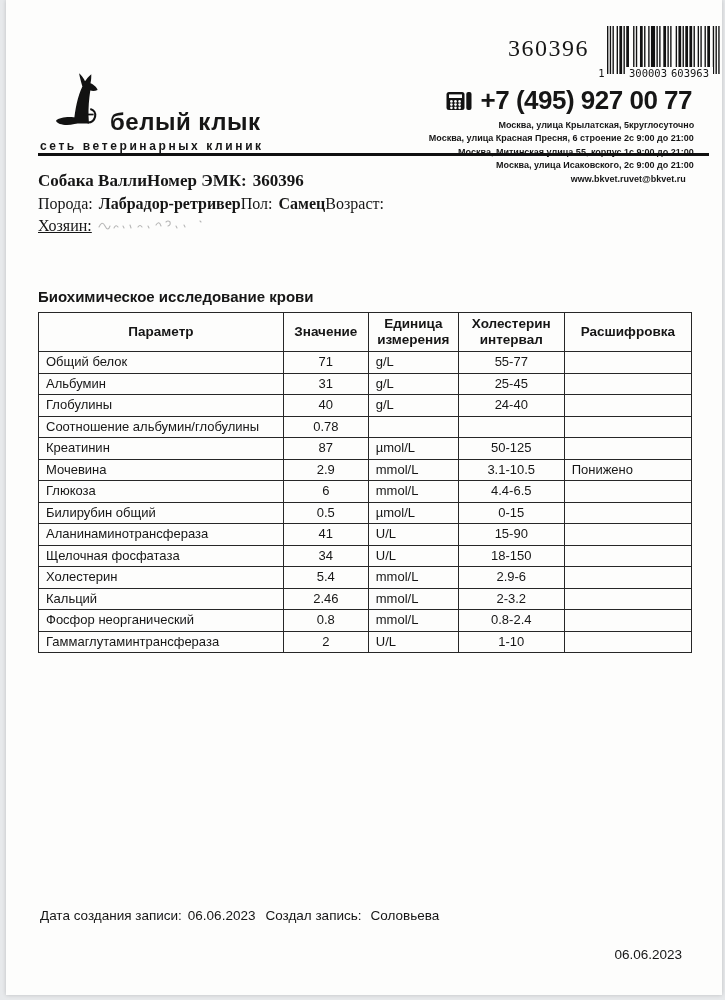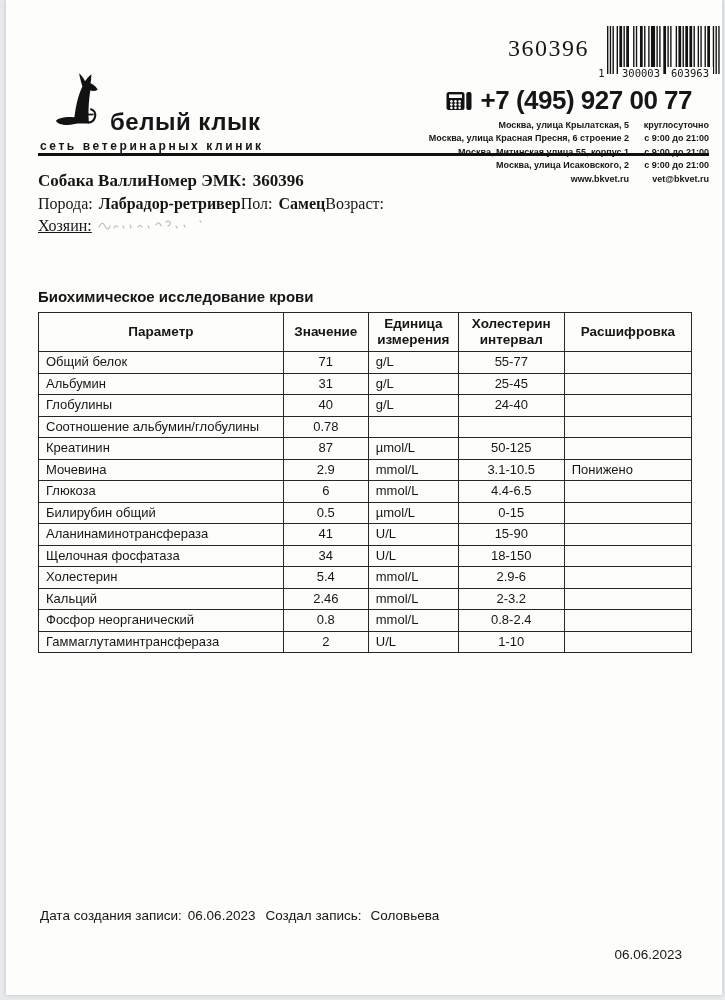--- a/index.html
+++ b/index.html
@@ -24,30 +24,30 @@
   .header-right { position:absolute; top:26px; right:0; width:460px; }
   .barcode-row { display:flex; justify-content:flex-end; align-items:flex-start; gap:18px; }
   .doc-number { font-family:"Liberation Serif", serif; font-size:24px; letter-spacing:1.5px; margin-top:9px; }
   .barcode { position:relative; width:114px; height:52px; margin-right:1px; }
   .barcode svg { display:block; }
   .barcode-digits span {
     position:absolute; bottom:-1px; font-family:"DejaVu Sans Mono", monospace;
     font-size:10.5px; background:#fdfdfc; text-align:center; line-height:12px;
   }
   .bcd1 { left:-10px; width:9px; background:transparent !important; }
-  .bcd2 { left:12px;  width:44px; }
+  .bcd2 { left:19px;  width:44px; }
   .bcd3 { left:60px;  width:46px; }
 
   .phone-row { display:flex; justify-content:flex-end; align-items:center; gap:9px; margin-top:7px; padding-right:30px; }
   .phone-number { font-size:26px; font-weight:bold; letter-spacing:-.5px; white-space:nowrap; }
 
   .address-list { margin-top:3px; padding-right:13px; font-size:9px; font-weight:bold; line-height:13.4px; }
   .addr-row { display:flex; justify-content:flex-end; }
   .addr { text-align:right; }
-  .hours { width:80px; text-align:right; }
+  .hours { width:80px; }
 
   .header-rule { position:absolute; top:153px; left:32px; right:13px; height:3px; background:#101010; }
 
   
   .patient { position:absolute; top:171px; left:32px; font-family:"Liberation Serif", serif; font-size:16px; }
   .patient .line { margin-bottom:4px; white-space:nowrap; }
   .patient .l1 { font-size:17px; font-weight:bold; }
   .b { font-weight:bold; }
   .gap-l { }
   .gap-s { margin-left:6px; }

